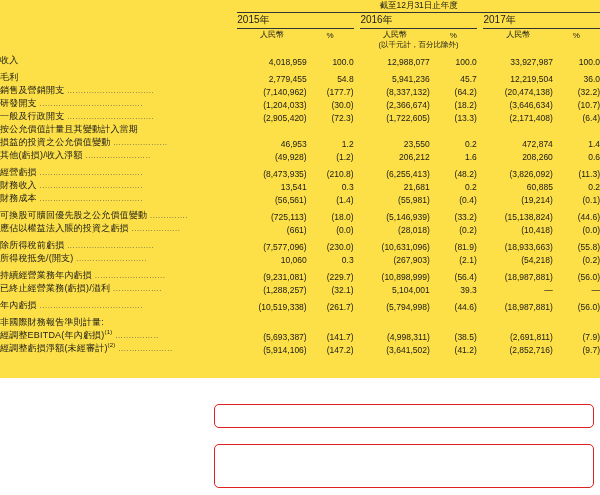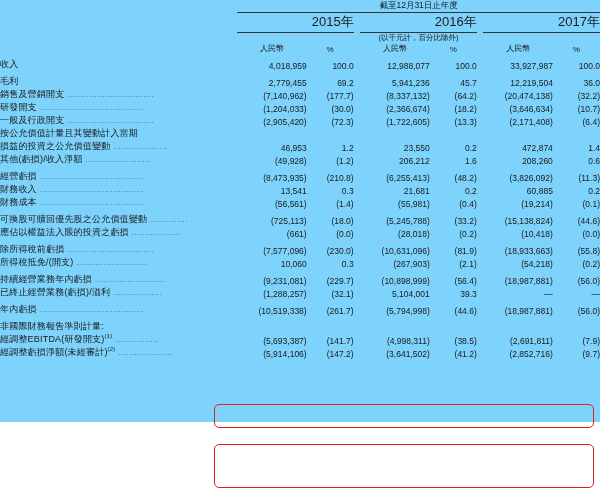--- a/index.html
+++ b/index.html
@@ -10,22 +10,22 @@
   body {
     width: 600px;
     height: 495px;
     font-family: "Liberation Sans", sans-serif;
     color: #1a1a1a;
     overflow: hidden;
   }
   #sheet {
     position: relative;
     width: 600px;
-    height: 422px;
-    background: #7dd3fc;
+    height: 378px;
+    background: #fde047;
   }
   table.fin {
     width: 600px;
     border-collapse: collapse;
     table-layout: fixed;
     font-size: 8.5px;
   }
   table.fin td, table.fin th {
     padding: 0;
     vertical-align: bottom;
@@ -36,22 +36,22 @@
   .col-pct   { width: 42px; }
   .col-gap   { width: 6px; }
 
   .hdr-span {
     text-align: center;
     font-size: 8.5px;
     padding-bottom: 1px;
     border-bottom: 1px solid #333;
   }
   .hdr-year {
-    text-align: right;
-    font-size: 13px;
+    text-align: left;
+    font-size: 10px;
     padding: 2px 0 1px 0;
   }
   .hdr-sub {
     text-align: center;
     font-size: 8px;
     padding-bottom: 1px;
   }
   .hdr-rule {
     border-bottom: 1px solid #333;
     height: 1px;
@@ -134,39 +134,39 @@
       <tr>
         <td></td>
         <td class="hdr-rule" colspan="2"></td>
         <td></td>
         <td class="hdr-rule" colspan="2"></td>
         <td></td>
         <td class="hdr-rule" colspan="2"></td>
       </tr>
       <tr>
         <td></td>
-        <td></td>
-        <td></td>
-        <td></td>
-        <td class="unit-note" colspan="2">(以千元計，百分比除外)</td>
-        <td></td>
-        <td></td>
-        <td></td>
-      </tr>
-      <tr>
-        <td></td>
         <td class="hdr-sub">人民幣</td>
         <td class="hdr-sub">%</td>
         <td></td>
         <td class="hdr-sub">人民幣</td>
         <td class="hdr-sub">%</td>
         <td></td>
         <td class="hdr-sub">人民幣</td>
         <td class="hdr-sub">%</td>
       </tr>
+      <tr>
+        <td></td>
+        <td></td>
+        <td></td>
+        <td></td>
+        <td class="unit-note" colspan="2">(以千元計，百分比除外)</td>
+        <td></td>
+        <td></td>
+        <td></td>
+      </tr>
       <tr class="spacer">
           <td colspan="9"></td>
         </tr>
     </thead>
     <tbody id="tbody">
         <tr class="row">
           <td class="lbl"><span>收入</span></td>
           <td class="num">4,018,959</td>
           <td class="pct">100.0</td>
           <td></td>
@@ -175,21 +175,21 @@
           <td></td>
           <td class="num">33,927,987</td>
           <td class="pct">100.0</td>
         </tr>
         <tr class="spacer">
           <td colspan="9"></td>
         </tr>
         <tr class="row">
           <td class="lbl"><span>毛利</span></td>
           <td class="num">2,779,455</td>
-          <td class="pct">69.2</td>
+          <td class="pct">54.8</td>
           <td></td>
           <td class="num">5,941,236</td>
           <td class="pct">45.7</td>
           <td></td>
           <td class="num">12,219,504</td>
           <td class="pct">36.0</td>
         </tr>
         <tr class="row">
           <td class="lbl"><span>銷售及營銷開支</span><span class="dots"> ................................</span></td>
           <td class="num">(7,140,962)</td>
@@ -293,21 +293,21 @@
           <td class="pct">(0.1)</td>
         </tr>
         <tr class="spacer">
           <td colspan="9"></td>
         </tr>
         <tr class="row">
           <td class="lbl"><span>可換股可贖回優先股之公允價值變動</span><span class="dots"> ..............</span></td>
           <td class="num">(725,113)</td>
           <td class="pct">(18.0)</td>
           <td></td>
-          <td class="num">(5,245,788)</td>
+          <td class="num">(5,146,939)</td>
           <td class="pct">(33.2)</td>
           <td></td>
           <td class="num">(15,138,824)</td>
           <td class="pct">(44.6)</td>
         </tr>
         <tr class="row">
           <td class="lbl"><span>應佔以權益法入賬的投資之虧損</span><span class="dots"> ..................</span></td>
           <td class="num">(661)</td>
           <td class="pct">(0.0)</td>
           <td></td>
@@ -389,21 +389,21 @@
           <td class="num"></td>
           <td class="pct"></td>
           <td></td>
           <td class="num"></td>
           <td class="pct"></td>
           <td></td>
           <td class="num"></td>
           <td class="pct"></td>
         </tr>
         <tr class="row">
-          <td class="lbl"><span>經調整EBITDA(研發開支)</span><span class="sup">(1)</span><span class="dots"> ................</span></td>
+          <td class="lbl"><span>經調整EBITDA(年內虧損)</span><span class="sup">(1)</span><span class="dots"> ................</span></td>
           <td class="num">(5,693,387)</td>
           <td class="pct">(141.7)</td>
           <td></td>
           <td class="num">(4,998,311)</td>
           <td class="pct">(38.5)</td>
           <td></td>
           <td class="num">(2,691,811)</td>
           <td class="pct">(7.9)</td>
         </tr>
         <tr class="row">

